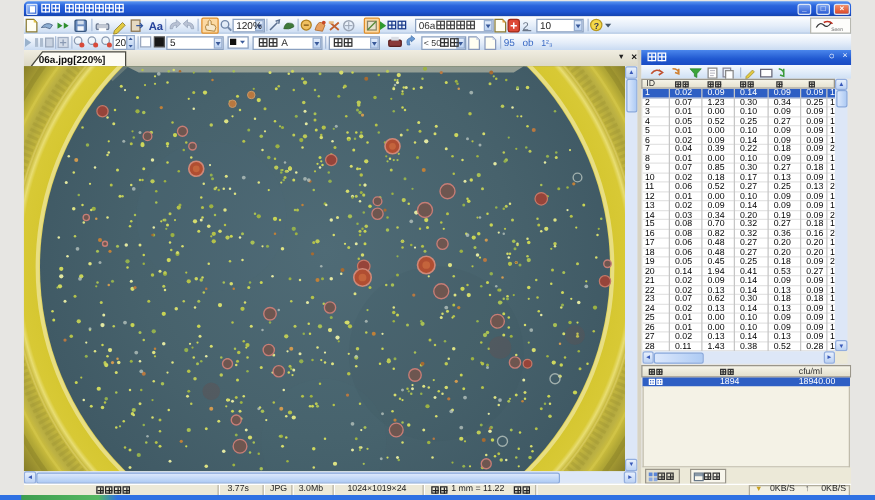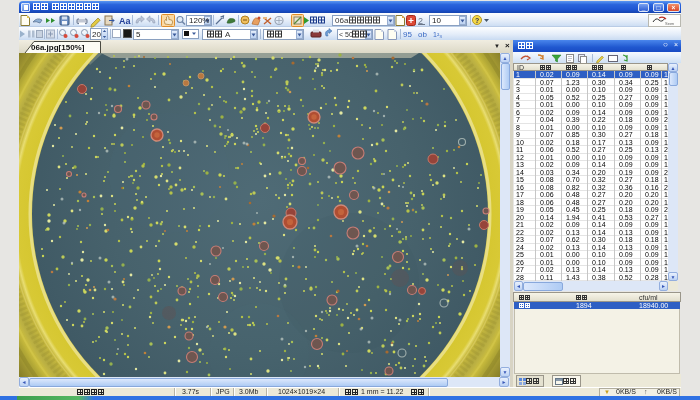--- a/index.html
+++ b/index.html
@@ -222,21 +222,21 @@
     <rect x="648.5" y="1.5" width="32" height="12" fill="#fdfdfb" stroke="#b8b8b0"></rect>
     <path d="M653 9 q3 -5 6 -2 q3 3 6 -2" stroke="#333" stroke-width="1" fill="none"></path>
     <path d="M659 5 q4 -2 7 1" stroke="#c03020" stroke-width="1.2" fill="none"></path>
     <text x="665" y="12" font-size="4" fill="#666" font-family="Liberation Sans">Seen</text>
   </svg>
 
 <div id="tabrow" class="ab">
     <svg style="position:absolute;left:5px;top:0" width="78" height="13" viewBox="0 0 78 13">
       <path d="M1 13 L10 1.5 H76.5 V13" fill="#fcfbf4" stroke="#4a4a42"></path>
     </svg>
-    <div id="doctabtxt">06a.jpg[150%]</div>
+    <div id="doctabtxt">06a.jpg[220%]</div>
 <span style="position:absolute;left:475px;top:3px;font-size:6px;color:#222">▼</span>
 <span style="position:absolute;left:486px;top:1px;font-size:8px;color:#111;font-weight:bold">×</span>
 </div>
 
 <svg class="ab" style="left:19px;top:53px" width="481" height="324" viewBox="0 0 481 324">
     <defs>
       <radialGradient id="ag" cx="0.5" cy="0.47" r="0.60">
         <stop offset="0" stop-color="#4f6b76"></stop>
         <stop offset="0.55" stop-color="#47626c"></stop>
         <stop offset="0.85" stop-color="#405a65"></stop>

